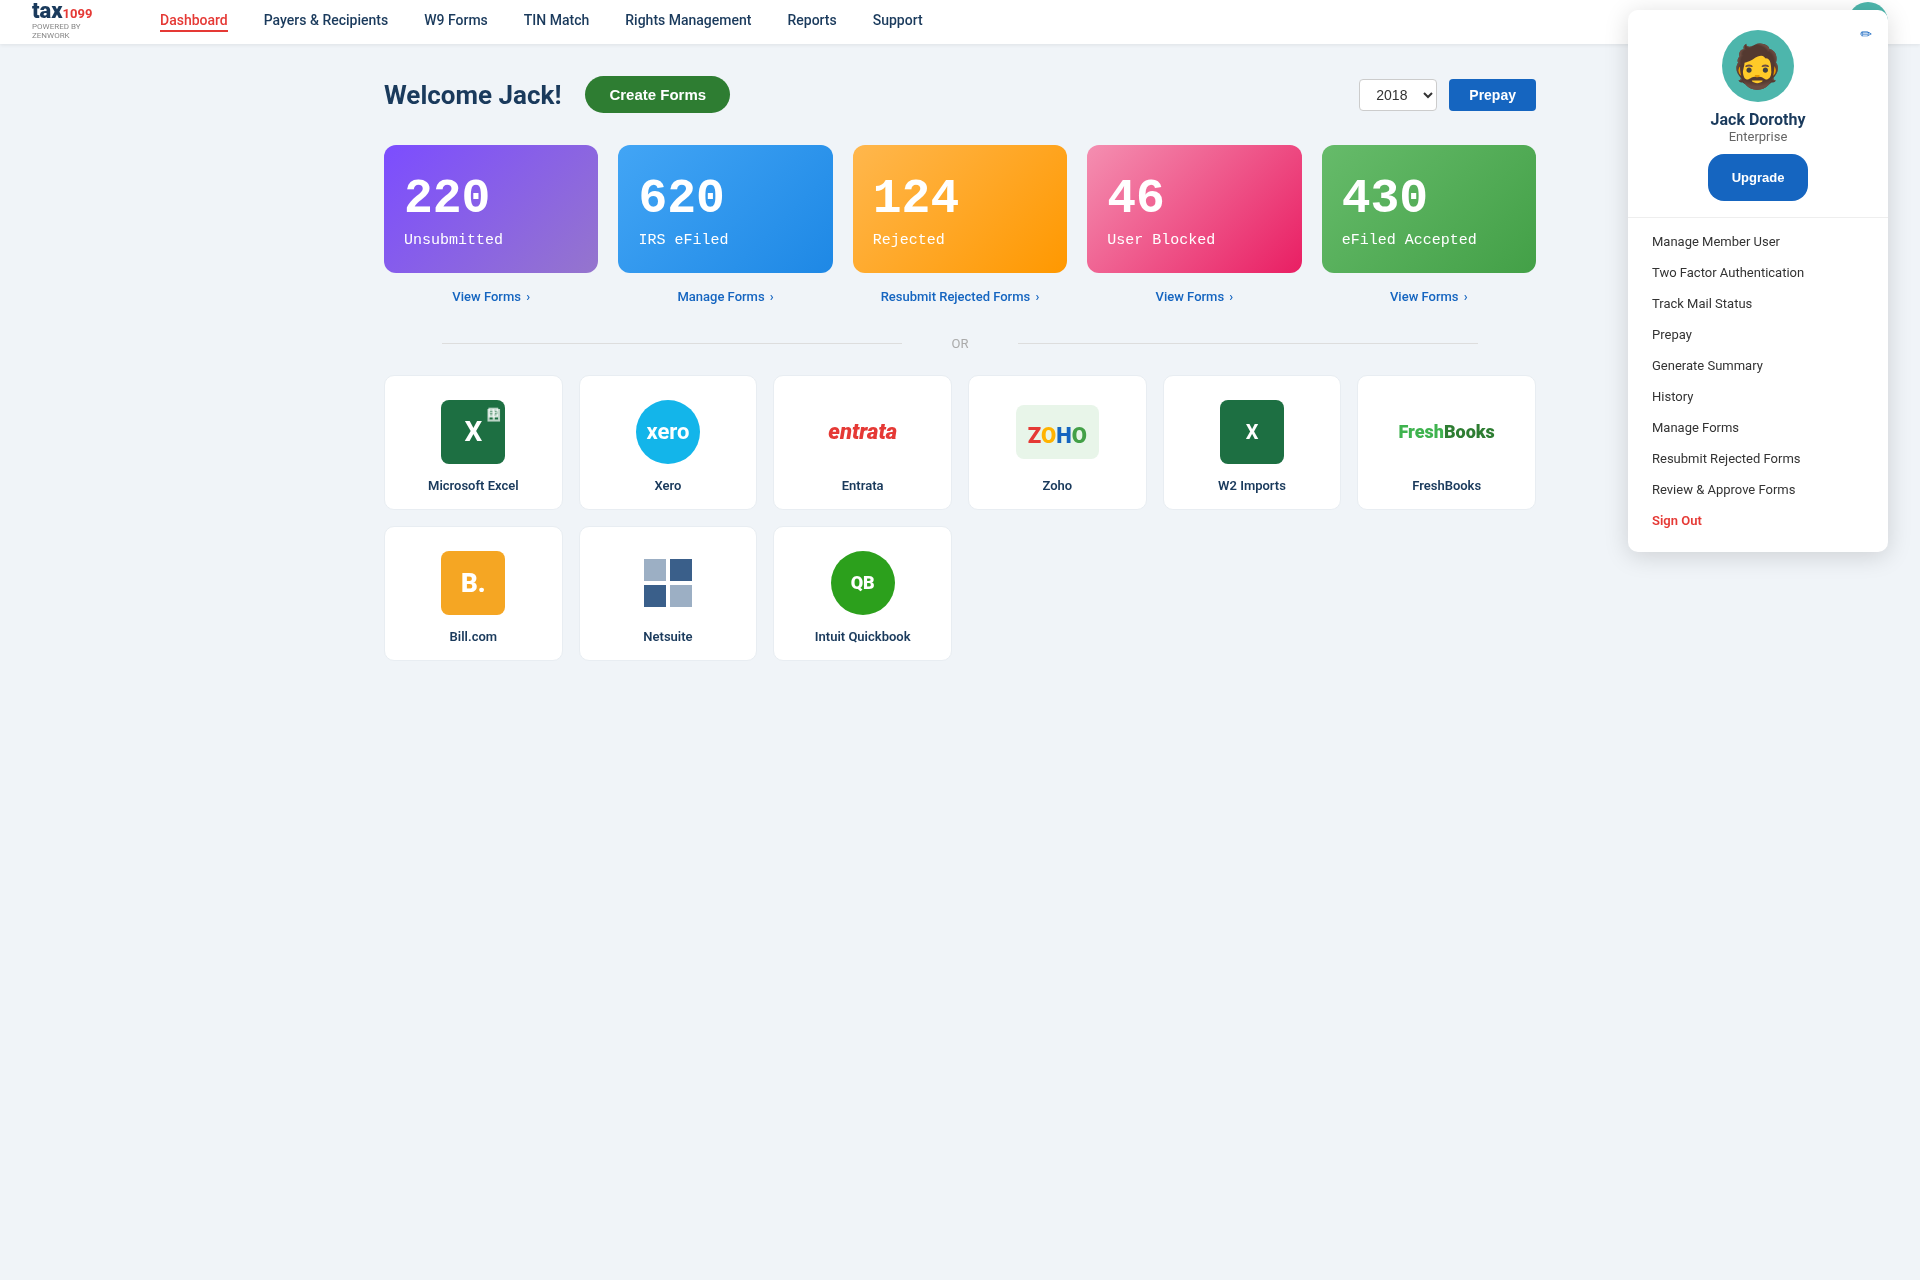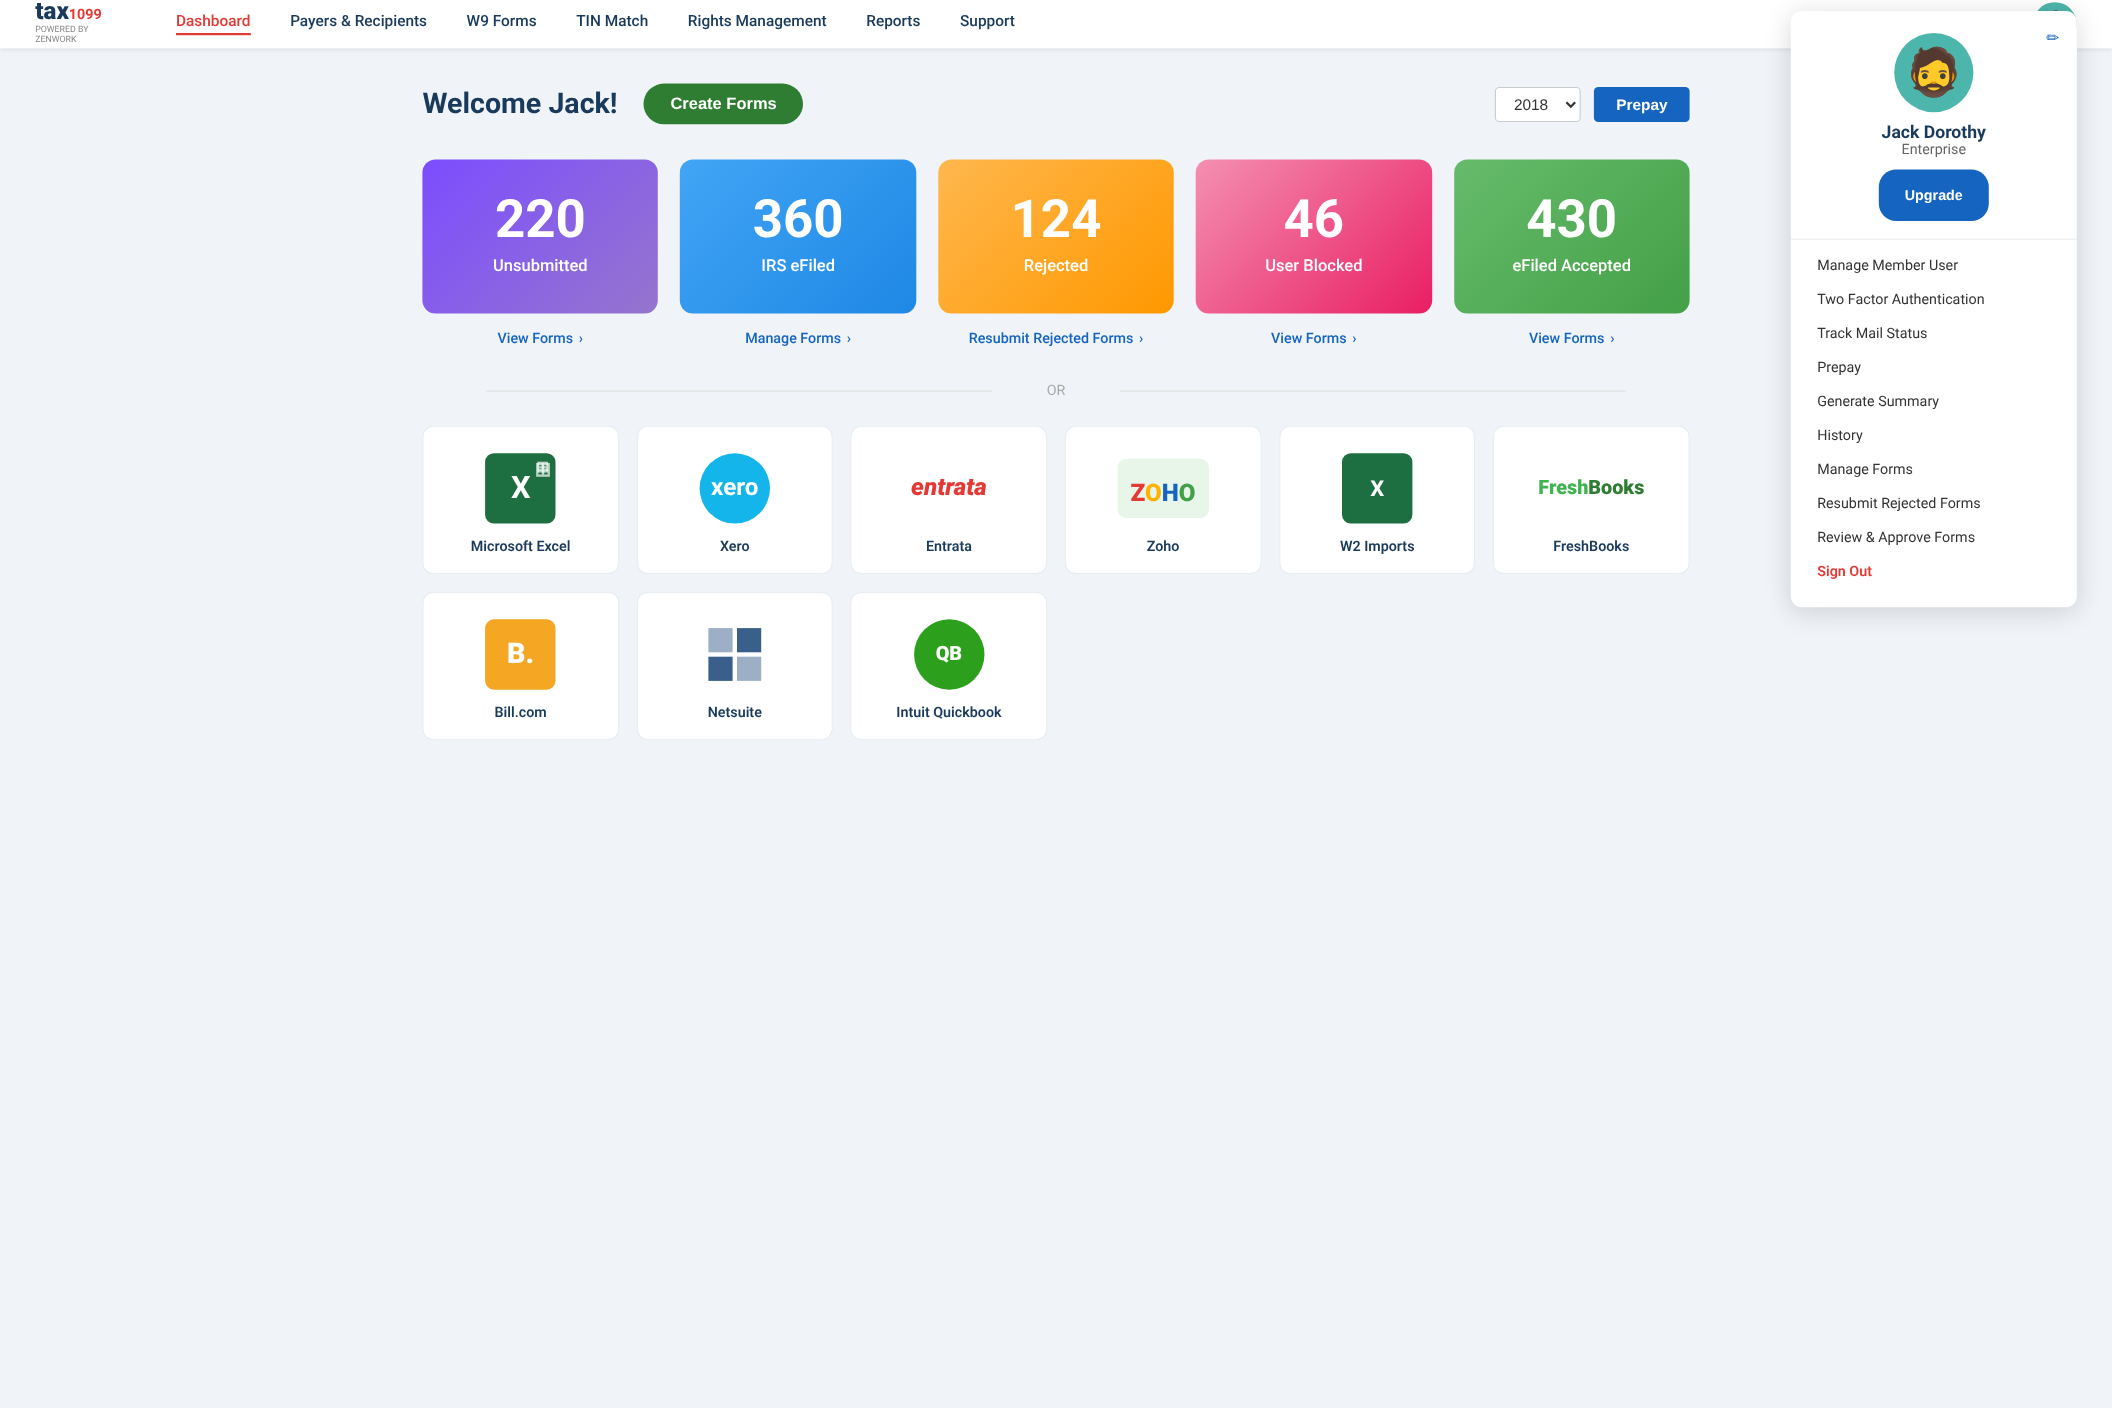--- a/index.html
+++ b/index.html
@@ -139,24 +139,24 @@
 
     
     .stats-row {
       display: flex;
       gap: 20px;
       margin-bottom: 16px;
     }
     .stat-card {
       flex: 1;
       border-radius: 12px;
-      padding: 28px 20px 35px;
-      text-align: center;
+      padding: 28px 20px 24px;
       color: #fff;
       min-width: 0;
+      font-family: Liberation Mono, monospace;
     }
     .stat-number {
       font-size: 48px;
       font-weight: 700;
       line-height: 1.1;
     }
     .stat-label {
       font-size: 15px;
       font-weight: 500;
       margin-top: 6px;
@@ -482,21 +482,21 @@
       <button class="prepay-btn">Prepay</button>
     </div>
   </div>
 
   <div class="stats-row" id="stats-cards">
       <div class="stat-card card-purple">
     <div class="stat-number">220</div>
     <div class="stat-label">Unsubmitted</div>
   </div>
       <div class="stat-card card-blue">
-    <div class="stat-number">360</div>
+    <div class="stat-number">620</div>
     <div class="stat-label">IRS eFiled</div>
   </div>
       <div class="stat-card card-orange">
     <div class="stat-number">124</div>
     <div class="stat-label">Rejected</div>
   </div>
       <div class="stat-card card-pink">
     <div class="stat-number">46</div>
     <div class="stat-label">User Blocked</div>
   </div>

